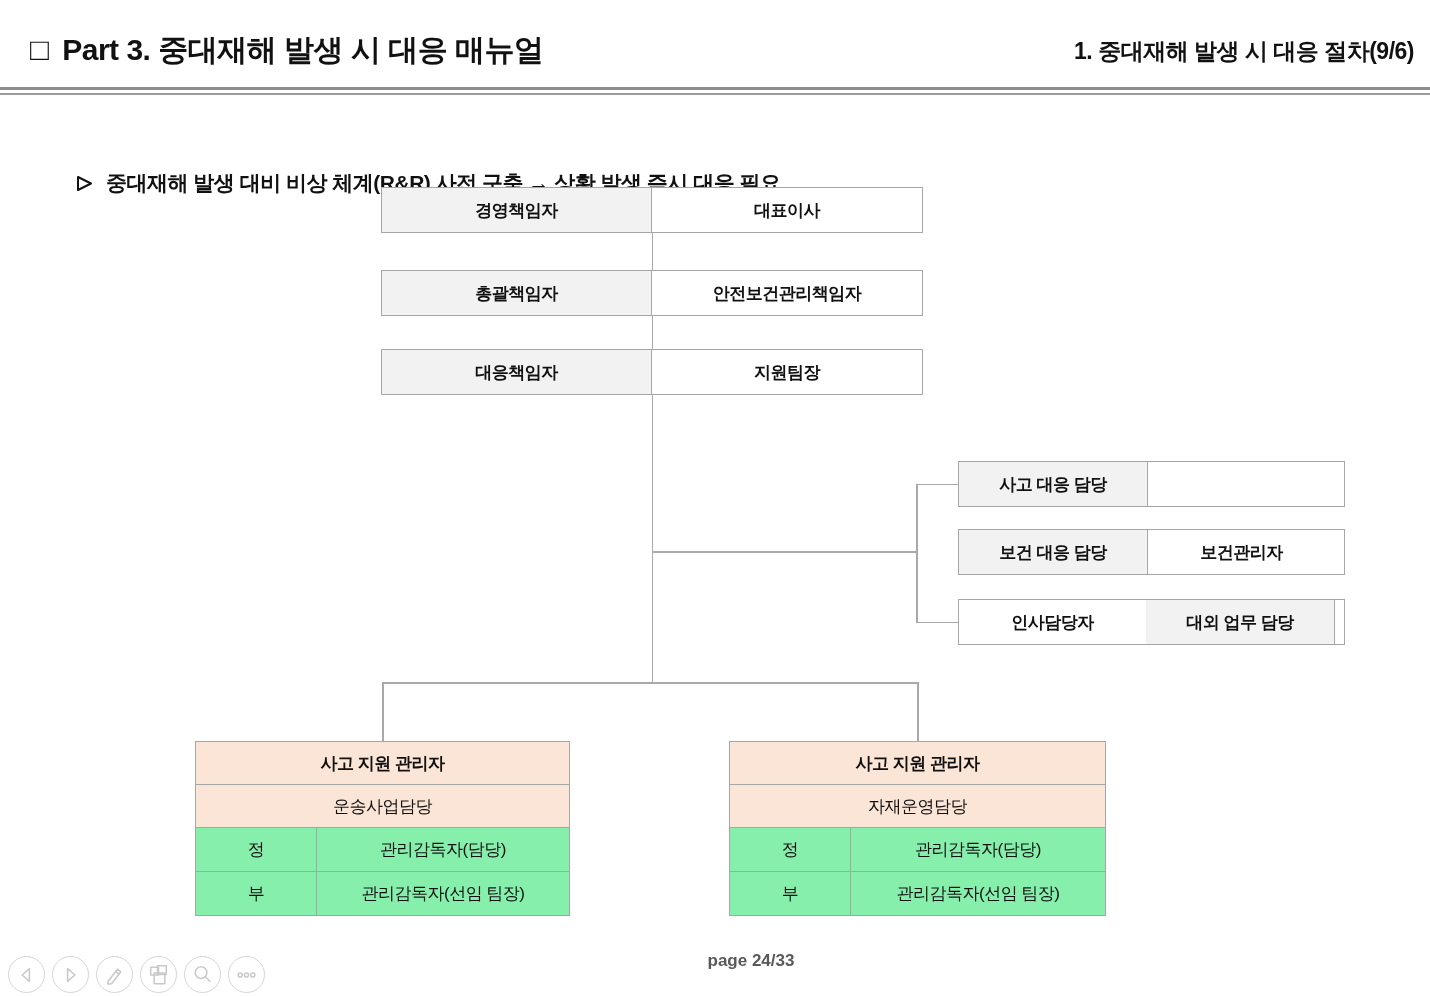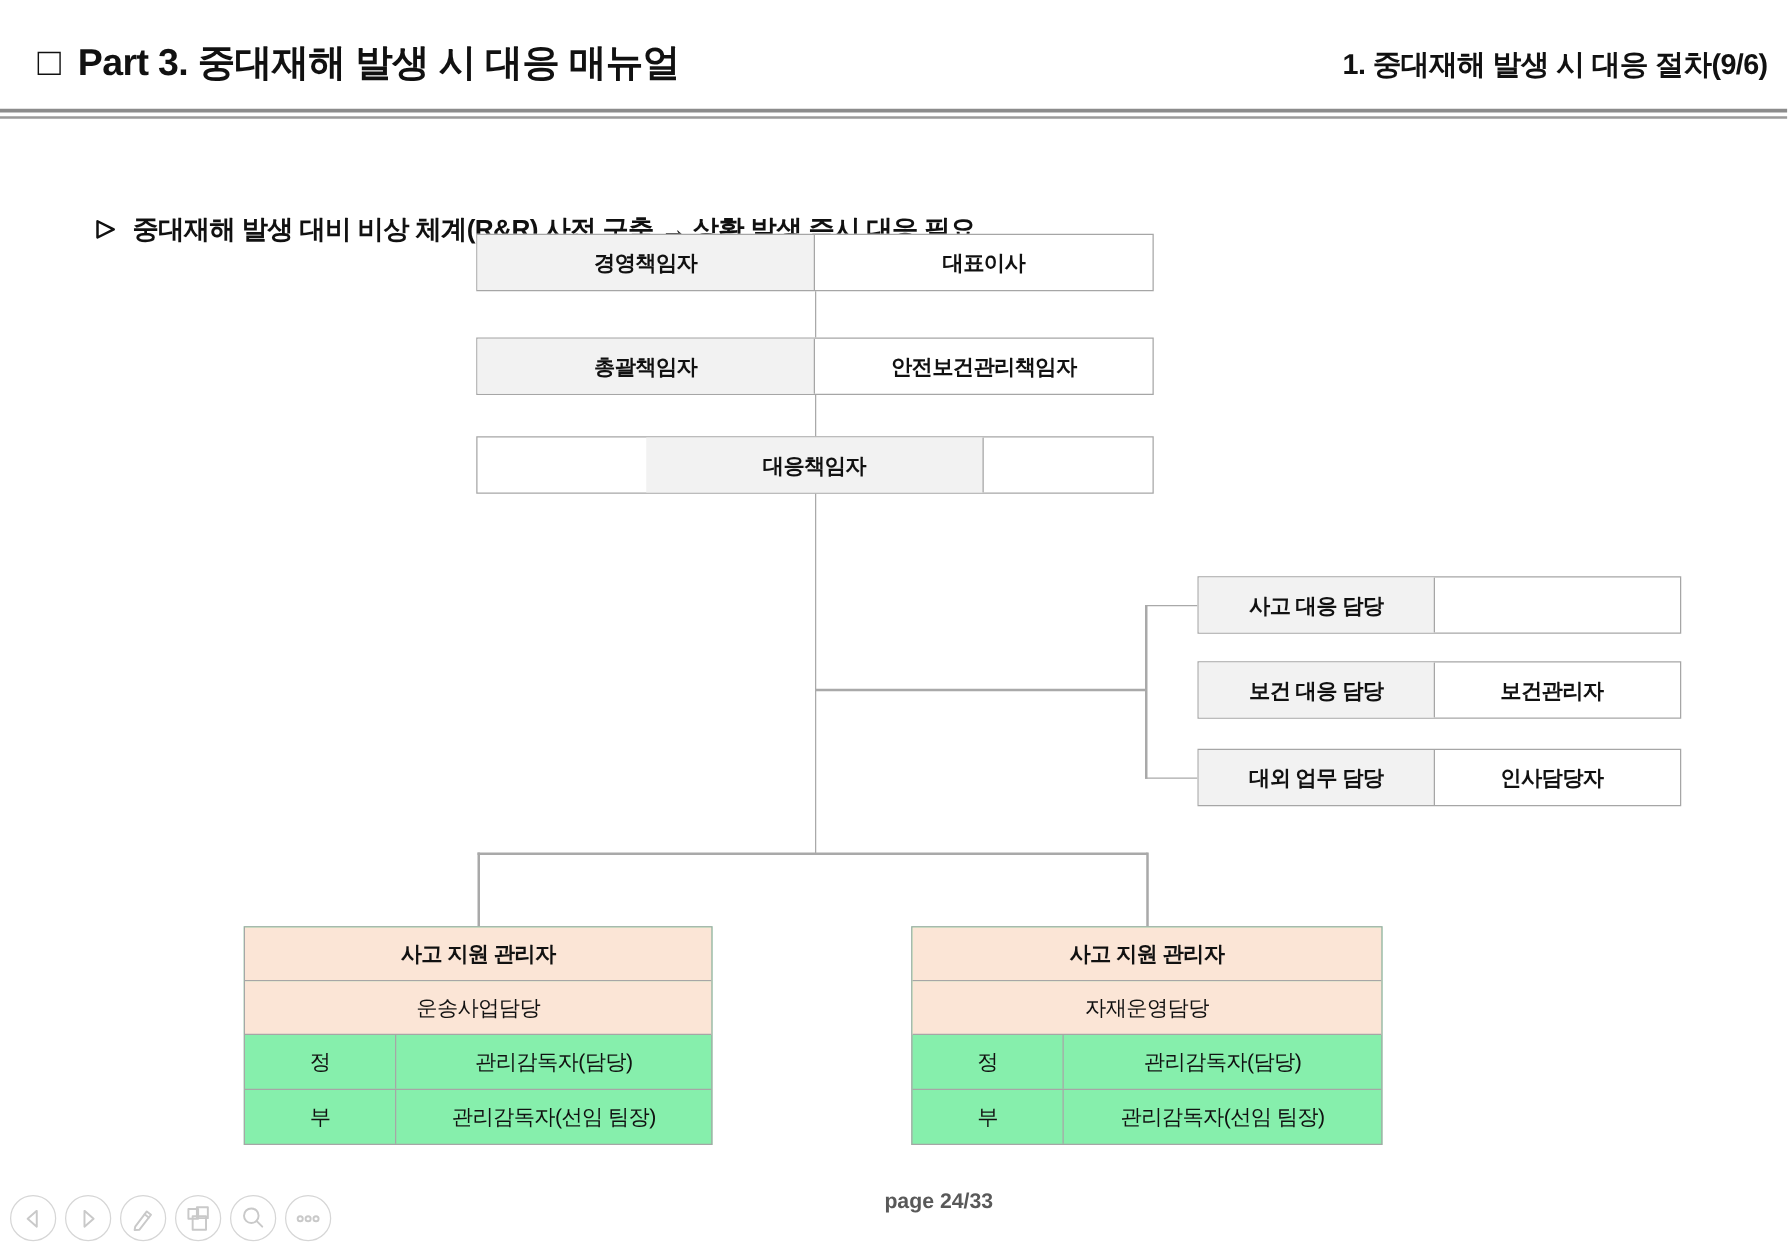--- a/index.html
+++ b/index.html
@@ -126,20 +126,21 @@
   <div class="pair main" style="top:187px">
     <div class="cell gray">경영책임자</div>
     <div class="cell white">대표이사</div>
   </div>
   <div class="pair main" style="top:270px">
     <div class="cell gray">총괄책임자</div>
     <div class="cell white">안전보건관리책임자</div>
   </div>
   <div class="pair main" style="top:349px">
     <div class="cell gray">대응책임자</div>
+    <div class="cell white">지원팀장</div>
   </div>
 
   <div class="vline" style="left:651.5px; top:233px; height:37px;"></div>
   <div class="vline" style="left:651.5px; top:316px; height:33px;"></div>
   <div class="vline" style="left:651.5px; top:395px; height:288px;"></div>
   <div class="hline" style="left:652px; top:551px; width:265px;"></div>
   <div class="vline" style="left:916px; top:484px; height:139px;"></div>
   <div class="hline" style="left:916px; top:483.5px; width:42px;"></div>
   <div class="hline" style="left:916px; top:621.5px; width:42px;"></div>
   <div class="hline" style="left:382px; top:682px; width:536px;"></div>
@@ -147,22 +148,22 @@
   <div class="vline" style="left:917px; top:682px; height:59px;"></div>
 
   <div class="pair detail" style="top:461px">
     <div class="cell gray">사고 대응 담당</div>
   </div>
   <div class="pair detail" style="top:529px">
     <div class="cell gray">보건 대응 담당</div>
     <div class="cell white">보건관리자</div>
   </div>
   <div class="pair detail" style="top:599px">
+    <div class="cell white">인사담당자</div>
     <div class="cell gray">대외 업무 담당</div>
-    <div class="cell white">인사담당자</div>
   </div>
 
   <div class="stable" style="left:195px; width:375px;">
     <div class="trow peach head">
       <div class="full">사고 지원 관리자</div>
     </div>
     <div class="trow peach">
       <div class="full">운송사업담당</div>
     </div>
     <div class="trow split">

